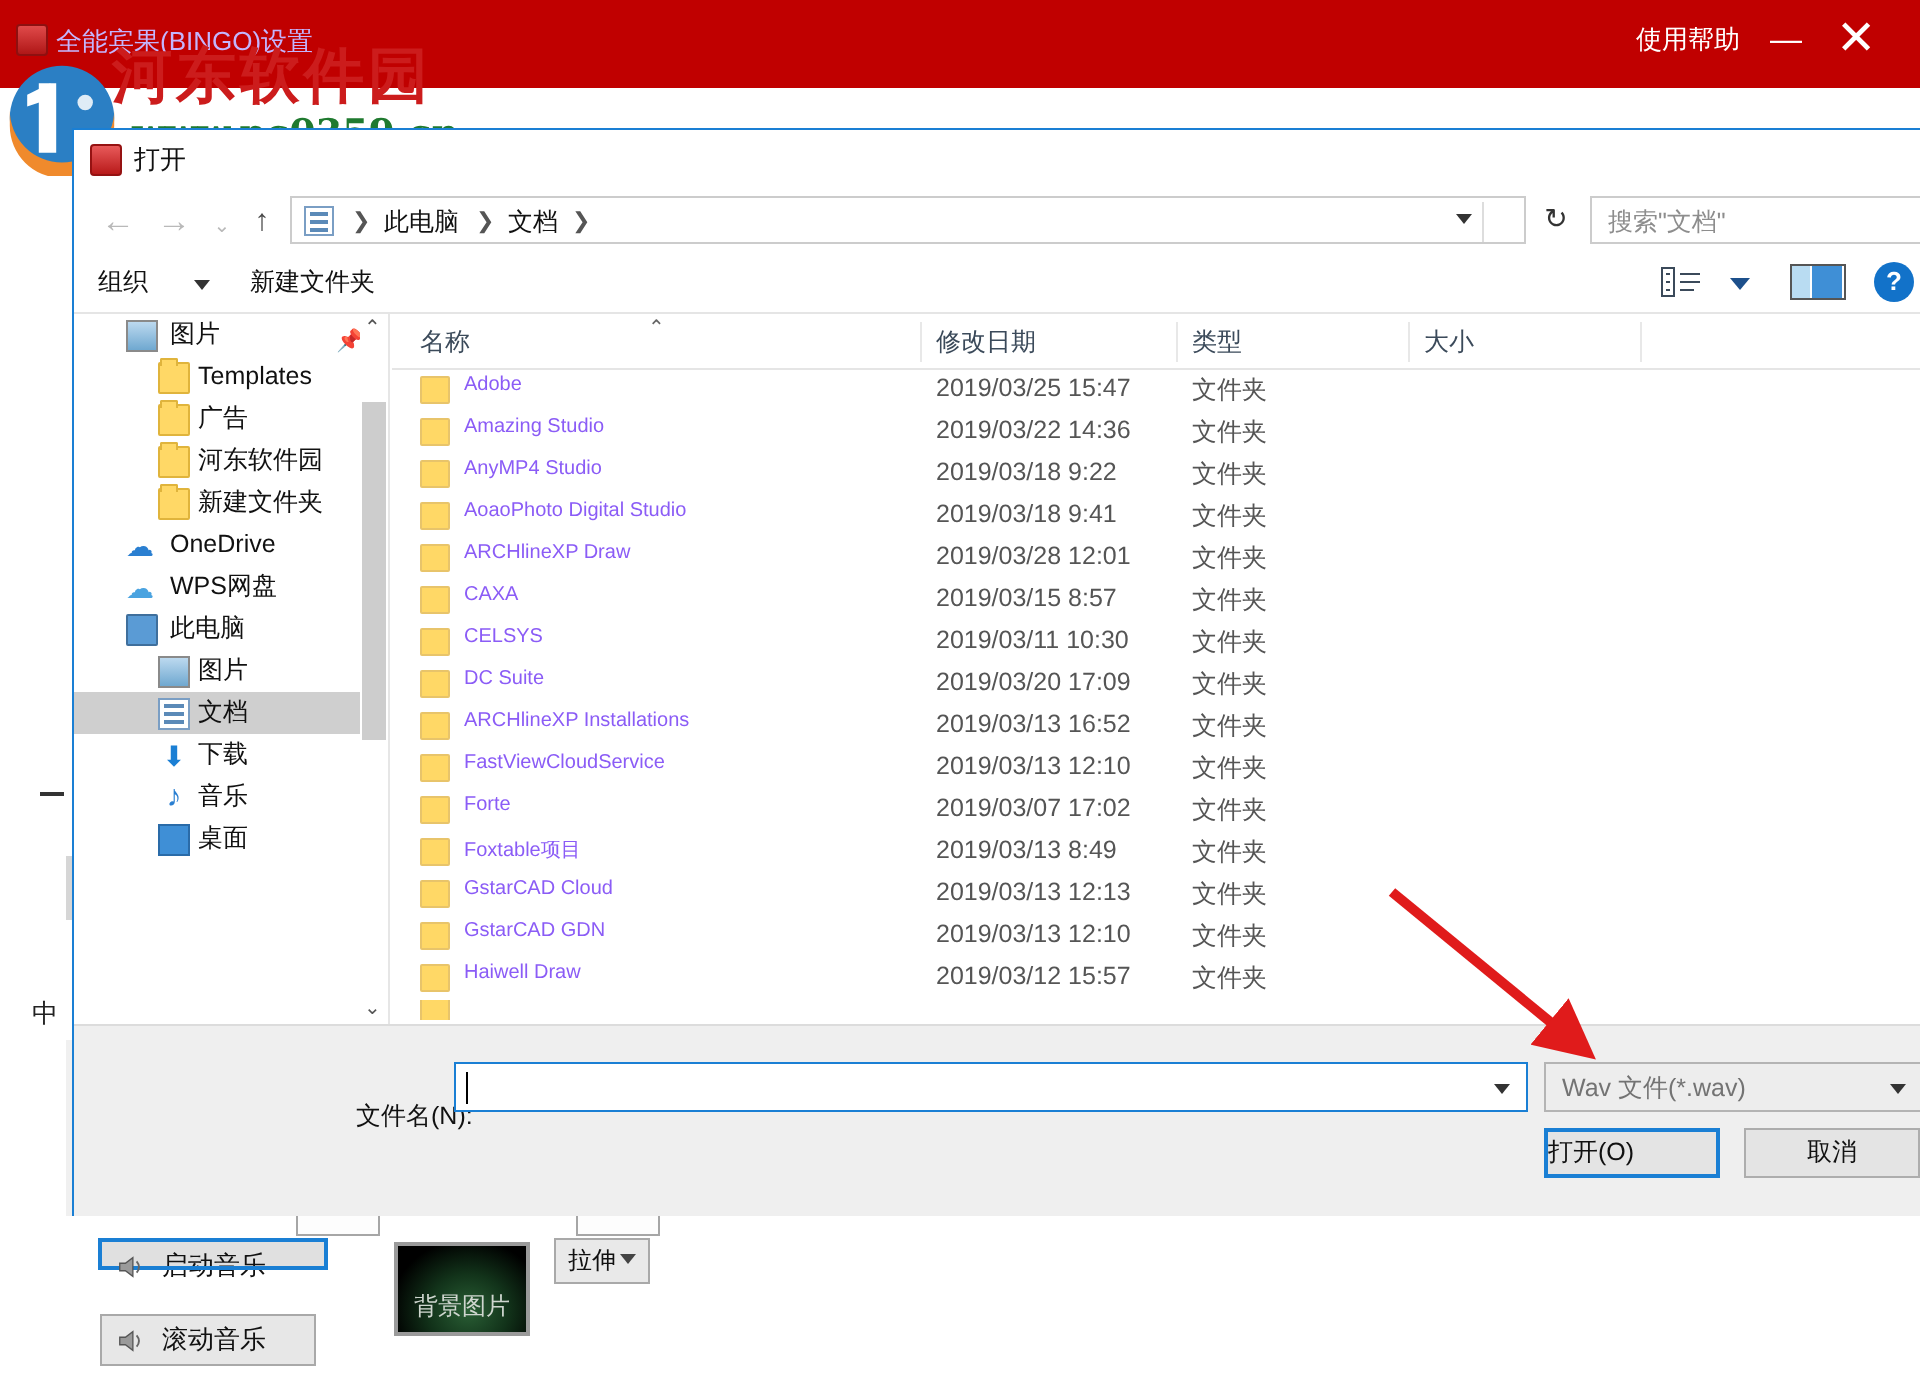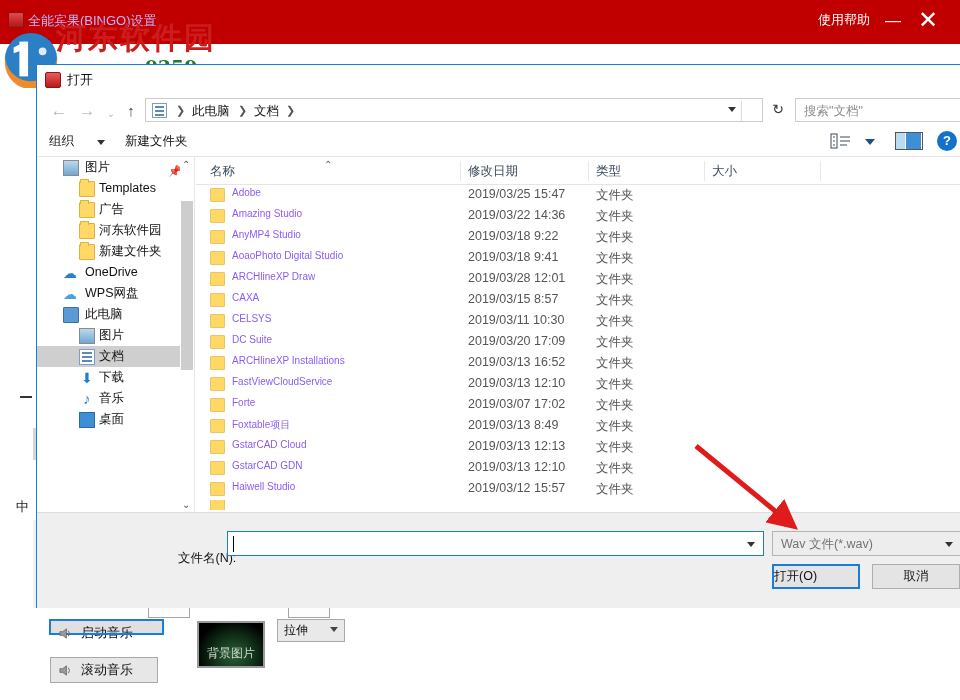--- a/index.html
+++ b/index.html
@@ -78,21 +78,21 @@
   .spk {
     position:absolute; left:7px; top:5px; width:15px; height:15px;
   }
   #bg-preview {
     position:absolute; left:197px; top:621px; width:68px; height:47px;
     border:2px solid #9a9a9a;
     background:radial-gradient(ellipse at 55% 75%, #2a5f35 0%, #12331a 40%, #000 78%);
     color:#cfd6cf; font-size:12px; text-align:center; line-height:60px;
   }
   #stretch-select {
-    position:absolute; left:277px; top:619px; width:68px; height:23px;
+    position:absolute; left:277px; top:619px; width:48px; height:23px;
     background:#e9e9e9; border:1px solid #a9a9a9;
     font-size:12px; line-height:21px; padding-left:6px; color:#111;
   }
   #stretch-caret { position:absolute; right:6px; top:7px; width:0;height:0;
     border-left:4px solid transparent;border-right:4px solid transparent;border-top:5px solid #444; }
 
   
   #dialog {
     position:absolute; left:36px; top:64px; width:932px; height:544px;
     background:#ffffff;
@@ -493,21 +493,21 @@
             <span class="ftype">文件夹</span>
           </div>
           <div class="frow">
             <span class="ficon"></span>
             <span class="fname">GstarCAD GDN</span>
             <span class="fdate">2019/03/13 12:10</span>
             <span class="ftype">文件夹</span>
           </div>
           <div class="frow">
             <span class="ficon"></span>
-            <span class="fname">Haiwell Studio</span>
+            <span class="fname">Haiwell Draw</span>
             <span class="fdate">2019/03/12 15:57</span>
             <span class="ftype">文件夹</span>
           </div>
         </div>
       <div id="clip-row">
         <div class="frow" style="margin-top:-4px">
           <div class="ficon"></div>
         </div>
       </div>
     </div>

